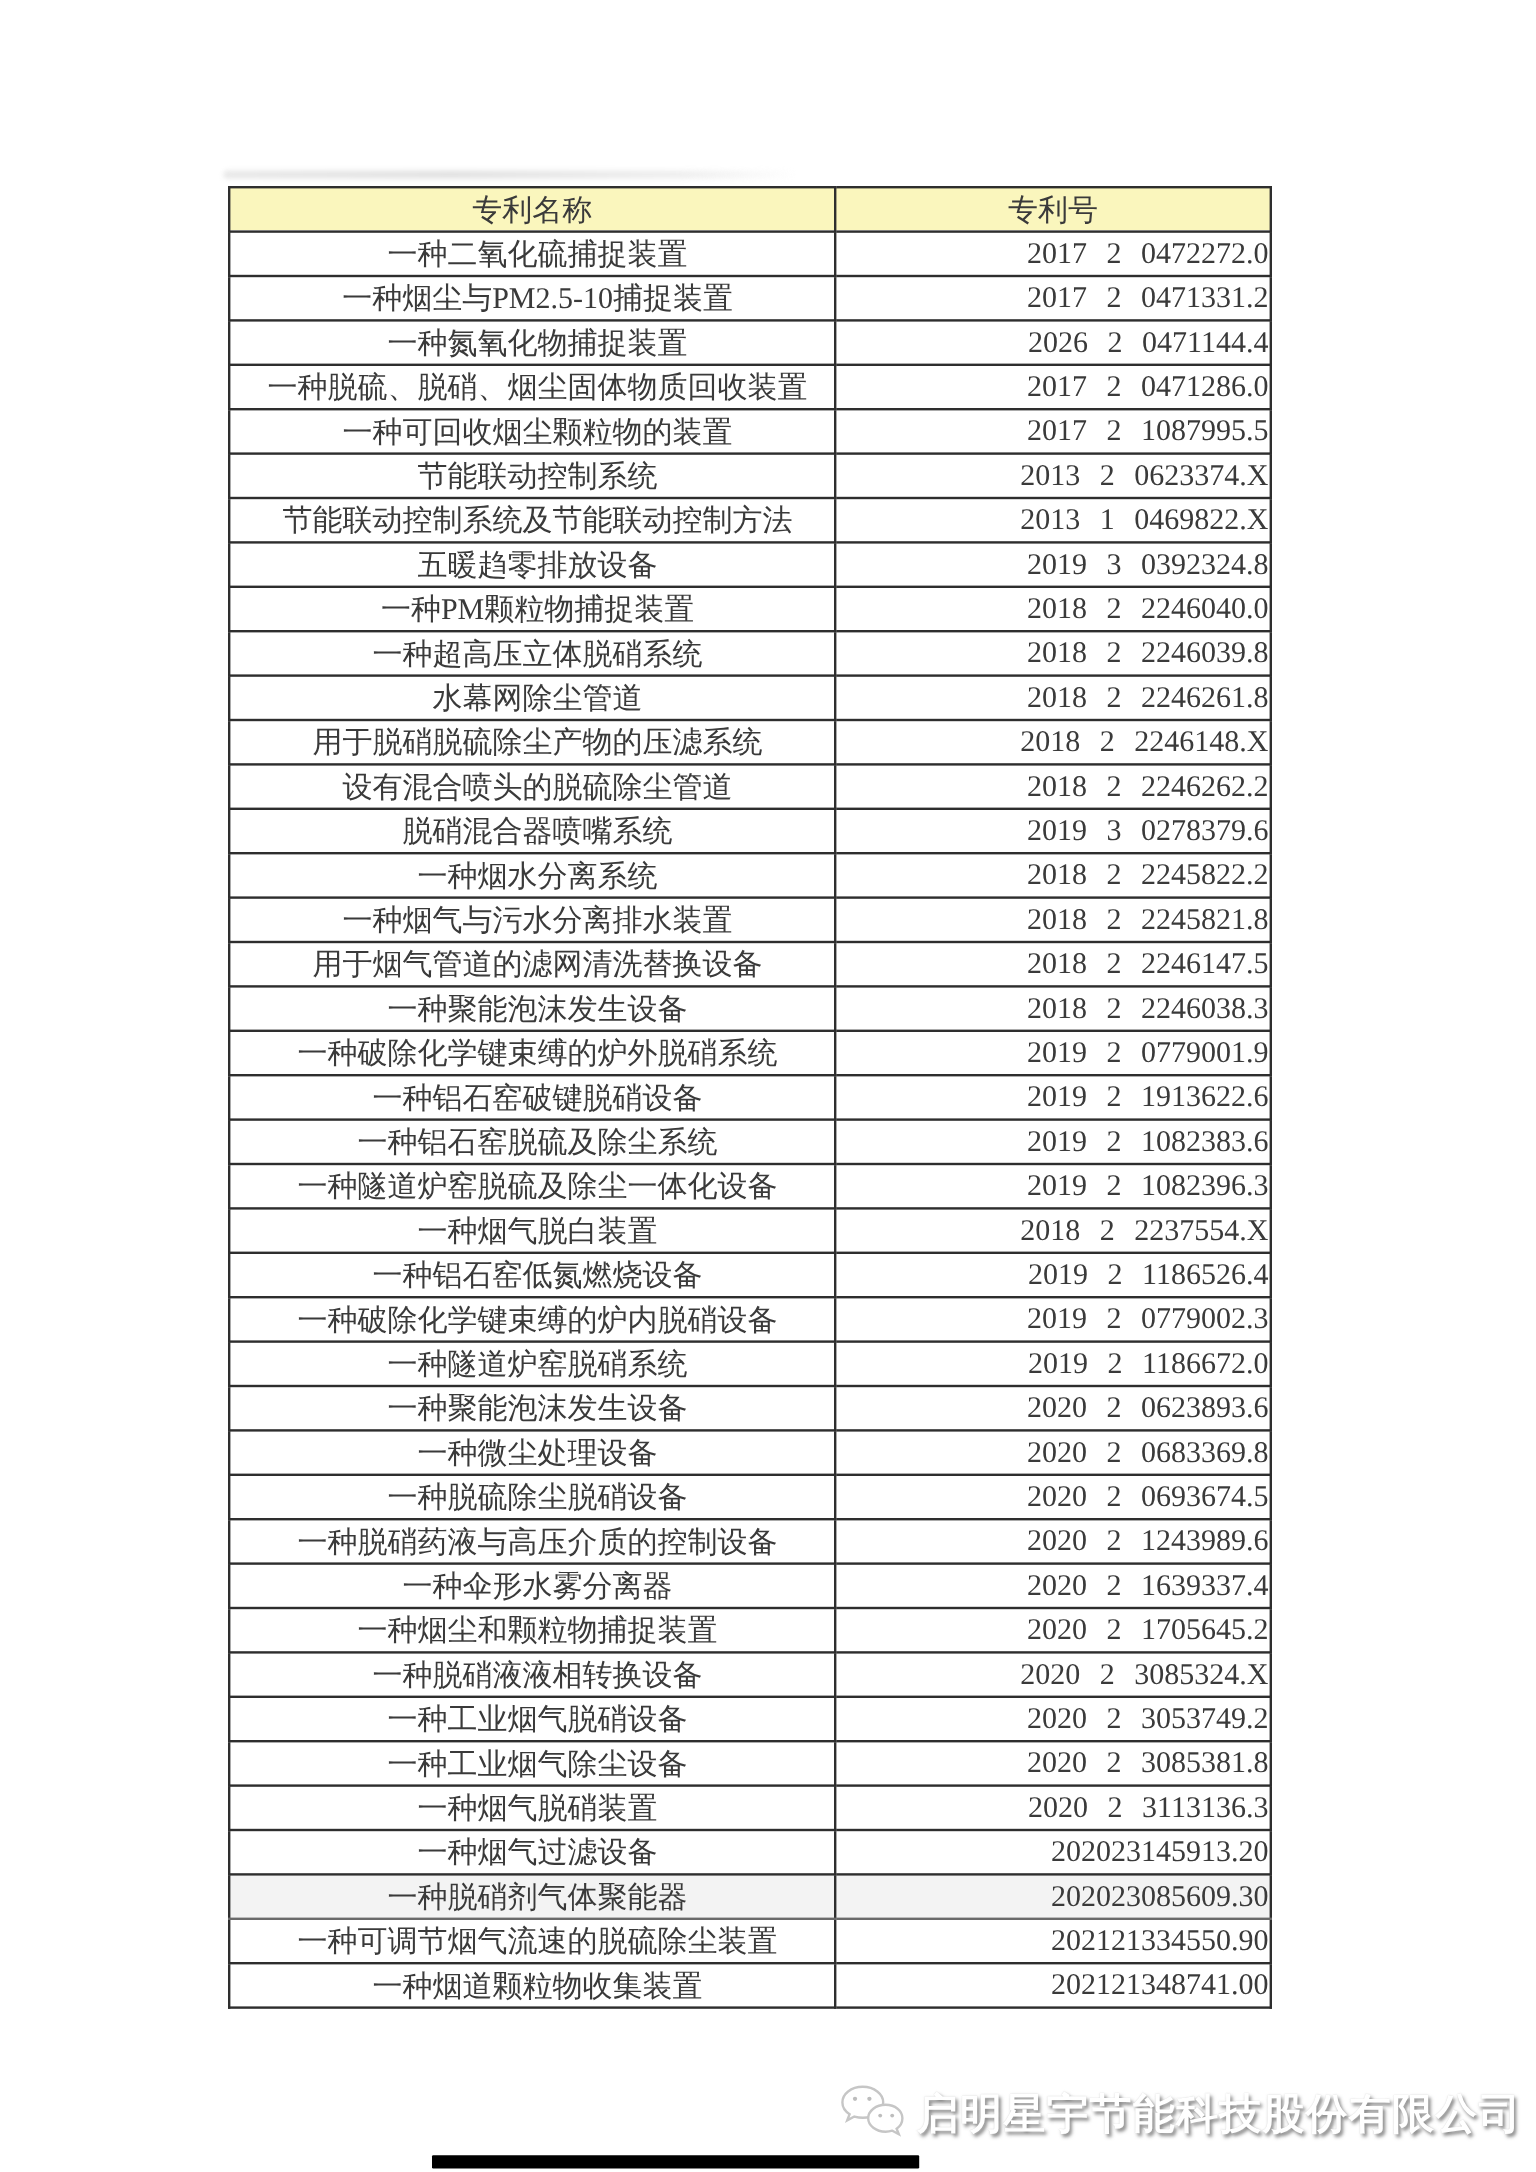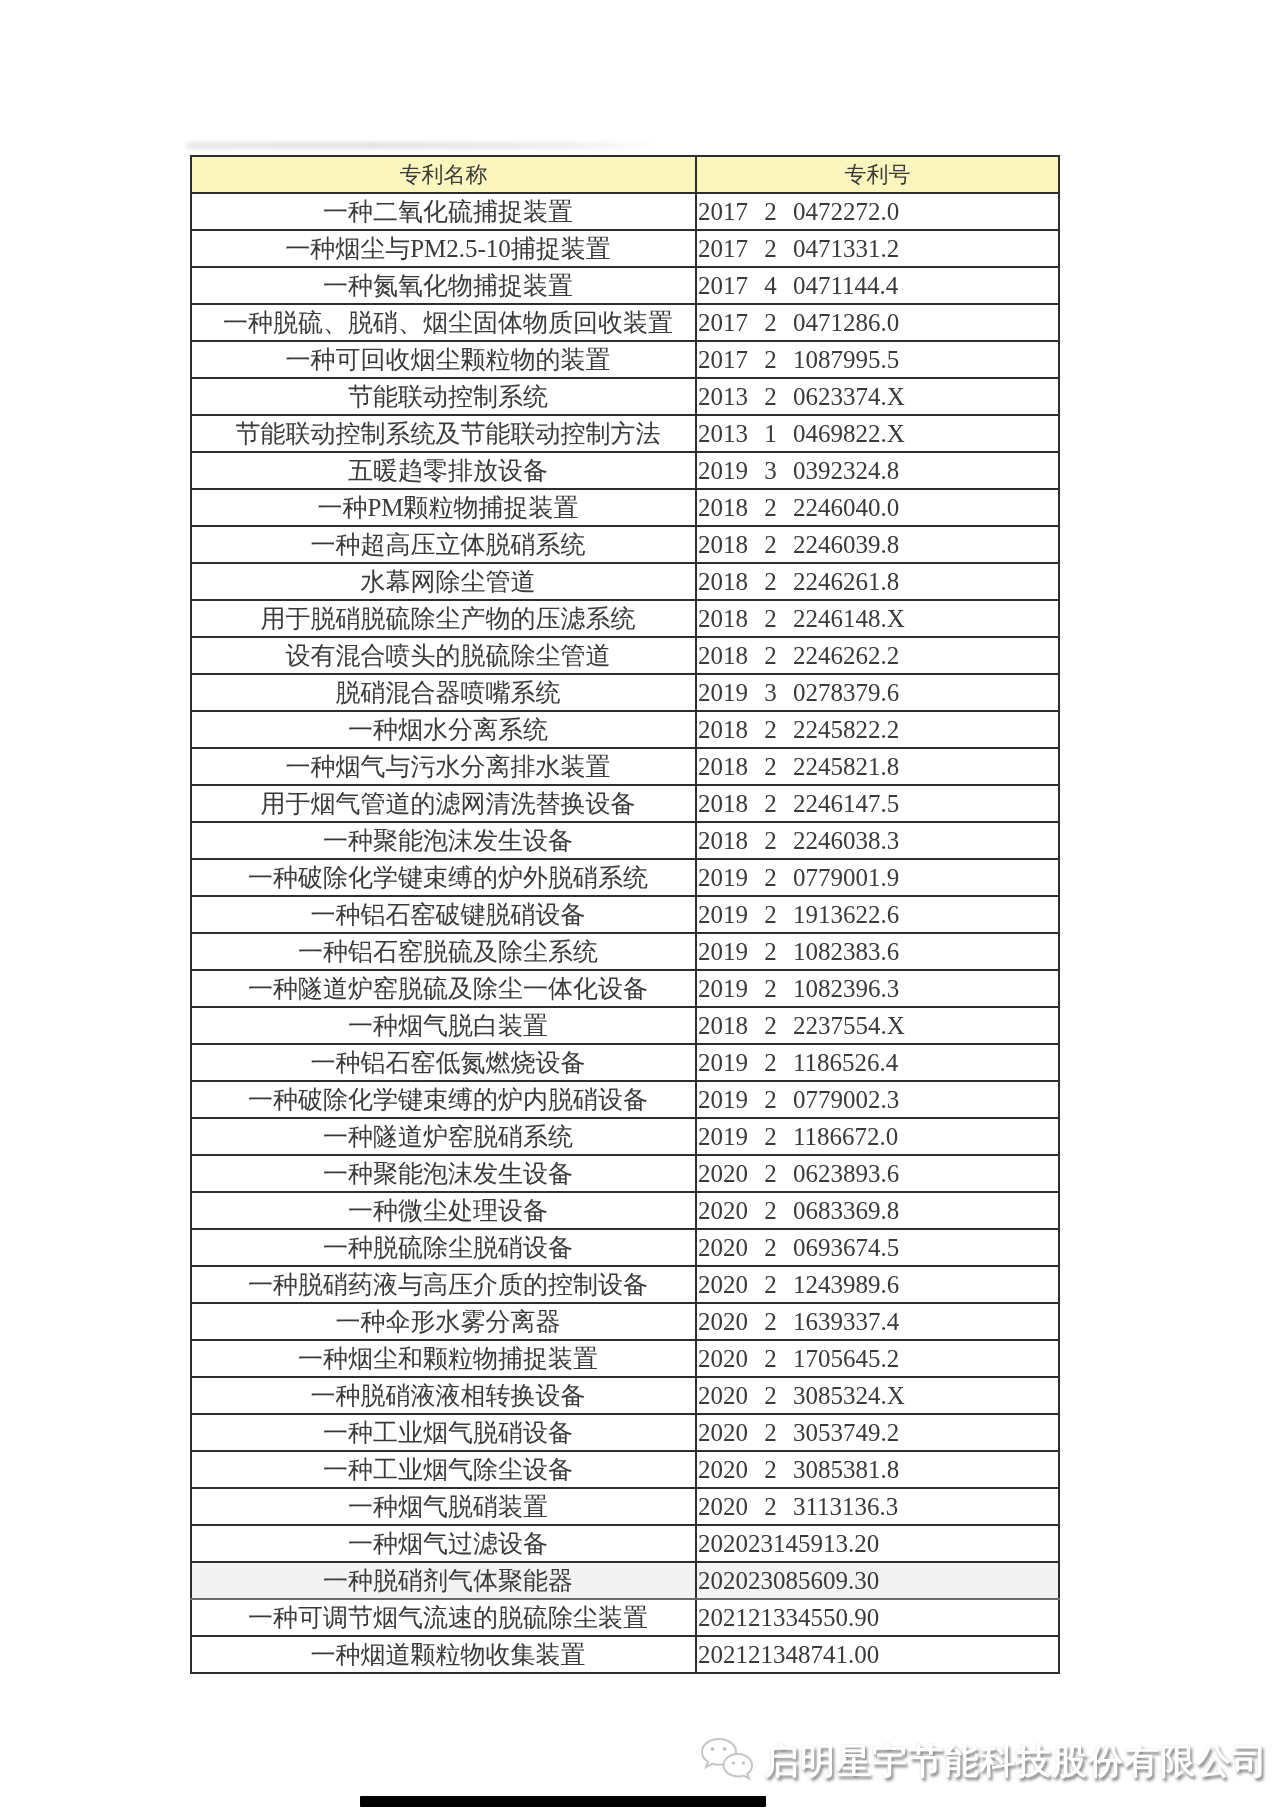--- a/index.html
+++ b/index.html
@@ -25,25 +25,25 @@
     color:var(--text,#3a3a3a);
   }
   col.c-name{width:505px;}
   col.c-number{width:363px;}
   .patent-table th,.patent-table td{
     border:2px solid var(--border,#2e2e2e);
     overflow:hidden;white-space:nowrap;
   }
   .patent-table th{
     height:33px;background:var(--header-bg,#faf6bd);
-    font-weight:normal;font-size:22px;text-align:center;
+    font-weight:normal;font-size:25px;text-align:center;
   }
   .patent-table td{height:31px;font-size:25px;}
   .patent-table td.name-cell{text-align:center;padding-left:10px;}
-  .patent-table td.number-cell{text-align:left;word-spacing:10px;font-family:Liberation Serif, serif;}
+  .patent-table td.number-cell{text-align:right;word-spacing:10px;font-family:Liberation Serif, serif;}
   
   .patent-table tbody tr:nth-child(38){background:#f3f3f3;}
   .patent-table tbody tr:nth-child(38) td{border-top-color:#8f8f8f;border-bottom-color:#6a6a6a;}
 
   
   .footer{
     position:absolute;left:698px;top:1736px;height:50px;
     display:flex;align-items:center;gap:8px;
   }
   .wx-icon{display:inline-flex;width:58px;height:50px;}
@@ -82,21 +82,21 @@
         <tr>
       <td class="name-cell">一种二氧化硫捕捉装置</td>
       <td class="number-cell">2017 2 0472272.0</td>
     </tr>
         <tr>
       <td class="name-cell">一种烟尘与PM2.5-10捕捉装置</td>
       <td class="number-cell">2017 2 0471331.2</td>
     </tr>
         <tr>
       <td class="name-cell">一种氮氧化物捕捉装置</td>
-      <td class="number-cell">2017 4 0471144.4</td>
+      <td class="number-cell">2026 2 0471144.4</td>
     </tr>
         <tr>
       <td class="name-cell">一种脱硫、脱硝、烟尘固体物质回收装置</td>
       <td class="number-cell">2017 2 0471286.0</td>
     </tr>
         <tr>
       <td class="name-cell">一种可回收烟尘颗粒物的装置</td>
       <td class="number-cell">2017 2 1087995.5</td>
     </tr>
         <tr>

